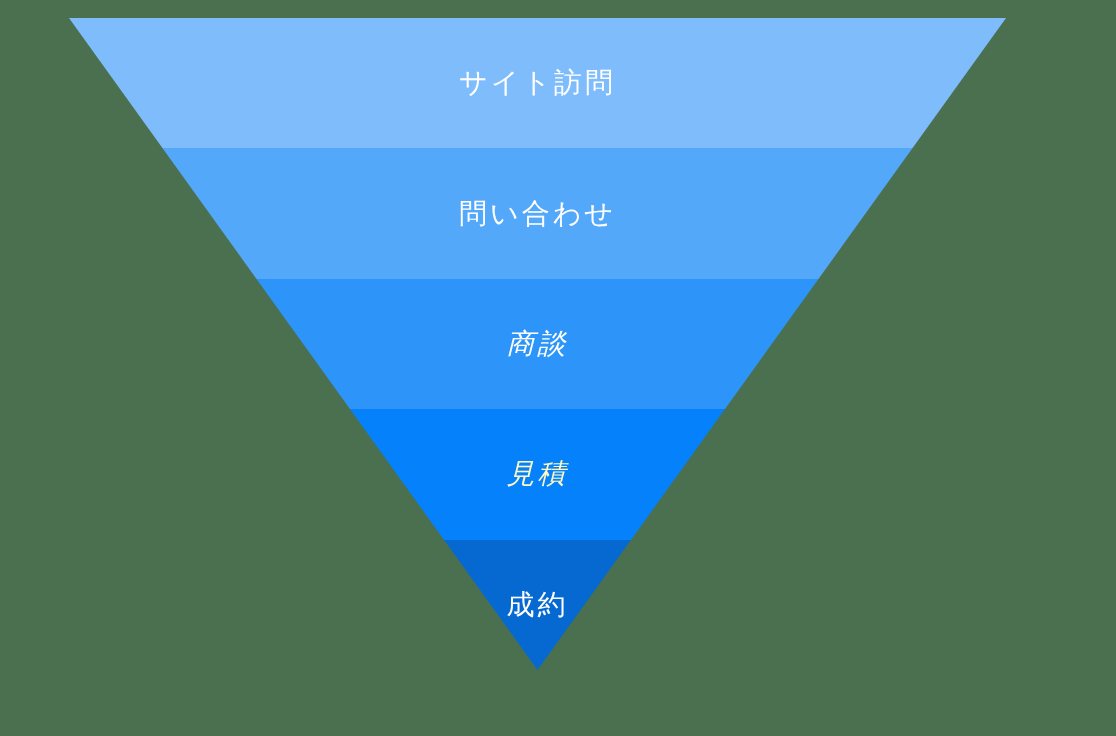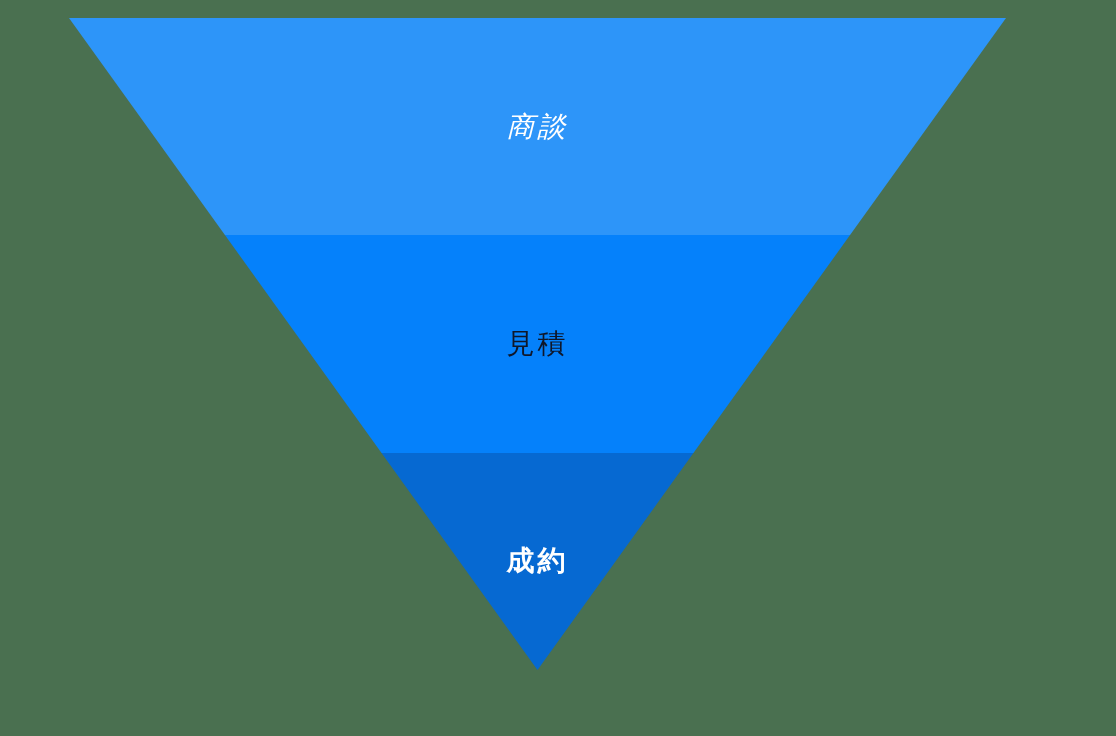--- a/index.html
+++ b/index.html
@@ -39,23 +39,29 @@
     line-height: 1;
     white-space: nowrap;
     user-select: none;
   }
 </style>
 </head>
 <body style="background: rgb(74, 112, 80);">
 
 <div class="stage-area">
   <div class="funnel" id="funnel">
+      <div class="funnel-segment" style="background: rgb(126, 188, 252);">
+        <div class="funnel-label" style="color: rgb(255, 255, 255);">サイト訪問</div>
+      </div>
+      <div class="funnel-segment" style="background: rgb(84, 168, 250);">
+        <div class="funnel-label" style="color: rgb(255, 255, 255);">問い合わせ</div>
+      </div>
       <div class="funnel-segment" style="background: rgb(45, 149, 249);">
         <div class="funnel-label" style="color: rgb(255, 255, 255); font-style: italic;">商談</div>
       </div>
       <div class="funnel-segment" style="background: rgb(5, 129, 251);">
-        <div class="funnel-label" style="color: #0f172a;">見積</div>
+        <div class="funnel-label" style="color: #fef9c3; font-style: italic;">見積</div>
       </div>
       <div class="funnel-segment" style="background: rgb(6, 105, 210);">
-        <div class="funnel-label" style="color: rgb(255, 255, 255); font-weight: bold;">成約</div>
+        <div class="funnel-label" style="color: rgb(255, 255, 255);">成約</div>
       </div>
     </div>
 </div>
 
 </body></html>

